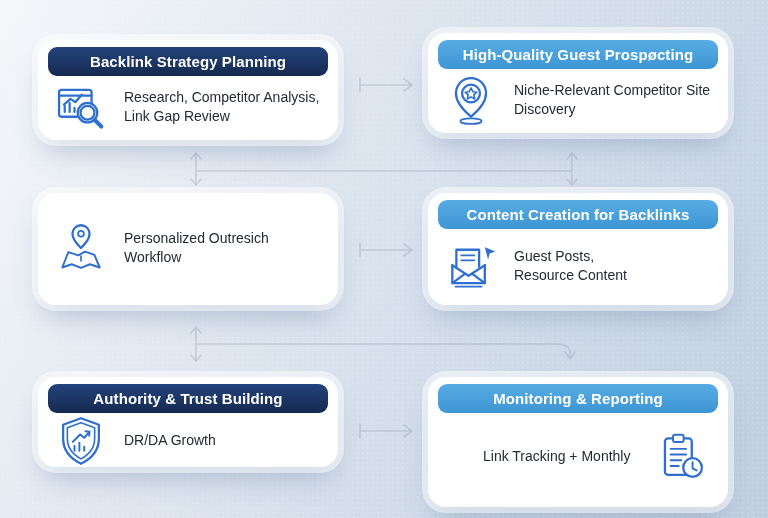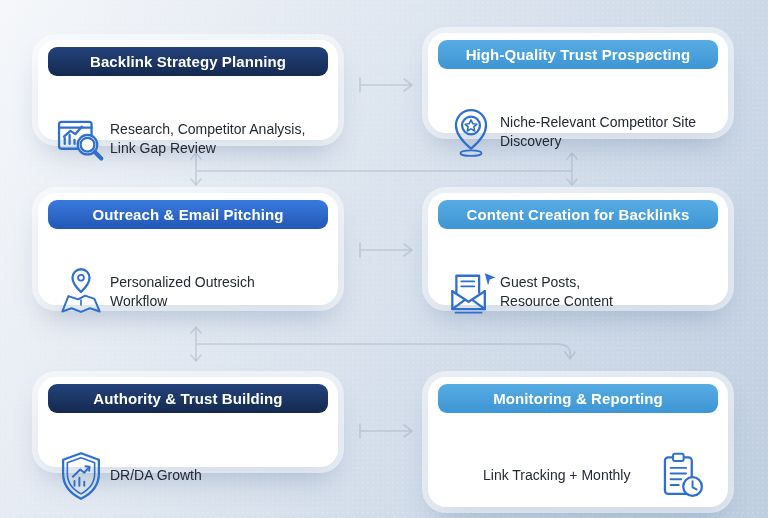--- a/index.html
+++ b/index.html
@@ -37,21 +37,21 @@
   .c5{left:38px;top:377px;height:90px;}
   .c6{left:428px;top:377px;height:130px;}
   .hdr{
     flex:none;margin:7px 10px 0;height:29px;border-radius:9px;
     display:flex;align-items:center;justify-content:center;
     color:var(--header-text);font-size:15px;font-weight:bold;letter-spacing:.1px;
   }
   .hdr.navy{background:linear-gradient(180deg,var(--navy-top),var(--navy-bottom));}
   .hdr.royal{background:linear-gradient(180deg,var(--royal-top),var(--royal-bottom));}
   .hdr.sky{background:linear-gradient(180deg,var(--sky-top),var(--sky-bottom));}
-  .body{flex:1;display:flex;align-items:center;gap:3px;padding:2px 14px 4px 17px;margin-top:35px;}
+  .body{flex:1;display:flex;align-items:center;gap:17px;padding:2px 14px 4px 17px;}
   .body.rev{justify-content:space-between;padding:2px 20px 8px 0;}
   .body.rev .txt{margin-left:55px;}
   .icon{flex:none;width:52px;height:52px;display:block;}
   .icon svg{width:52px;height:52px;display:block;}
   .icn{stroke:var(--icon);fill:none;stroke-width:2.8;stroke-linecap:round;stroke-linejoin:round;}
   .icn-fill{fill:var(--icon);stroke:none;}
   .icn-white{fill:#fff;}
   .txt{color:var(--body-text);font-size:14px;line-height:1.38;}
   .txt span{display:block;}
 </style>
@@ -110,44 +110,41 @@
       </span>
       <div class="txt">
         <span>Research, Competitor Analysis,</span>
         <span>Link Gap Review</span>
       </div>
     </div>
   </div>
 
   <div class="card c2">
     <div class="hdr sky">
-      <span>High-Quality Trust Prospøcting</span>
+      <span>High-Quality Guest Prospøcting</span>
     </div>
     <div class="body">
       <span class="icon">
         <svg viewBox="0 0 64 64">
           <g class="icn">
             <path d="M32 5 C21.5 5 13.5 13.5 13.5 24 C13.5 35.5 26 47.5 32 52.5 C38 47.5 50.5 35.5 50.5 24 C50.5 13.5 42.5 5 32 5 Z"></path>
             <circle cx="32" cy="24" r="11"></circle>
             <path d="M32 17.2 L34.2 21.8 L39.2 22.4 L35.5 25.8 L36.5 30.7 L32 28.2 L27.5 30.7 L28.5 25.8 L24.8 22.4 L29.8 21.8 Z" style="stroke-width:2"></path>
             <ellipse cx="32" cy="58" rx="13" ry="3.5" style="stroke-width:2.2"></ellipse>
           </g>
         </svg>
       </span>
       <div class="txt">
         <span>Niche-Relevant Competitor Site</span>
         <span>Discovery</span>
       </div>
     </div>
   </div>
 
   <div class="card c3">
-    <div class="hdr royal">
-      <span>Outreach &amp; Email Pitching</span>
-    </div>
     <div class="body">
       <span class="icon">
         <svg viewBox="0 0 64 64">
           <g class="icn">
             <path d="M32 4 a10.5 10.5 0 0 1 10.5 10.5 C42.5 22 32 32 32 32 s-10.5 -10 -10.5 -17.5 A10.5 10.5 0 0 1 32 4 Z"></path>
             <circle cx="32" cy="14.5" r="3.6" style="stroke-width:2.2"></circle>
             <path d="M9 56 L16.5 37 L28.5 41 L37 36.5 L48.5 40.5 L55 56 L43 52 L32 56.5 L20.5 52 Z" style="stroke-width:2.4"></path>
             <line x1="32" y1="42" x2="32" y2="48" style="stroke-width:2"></line>
           </g>
         </svg>

